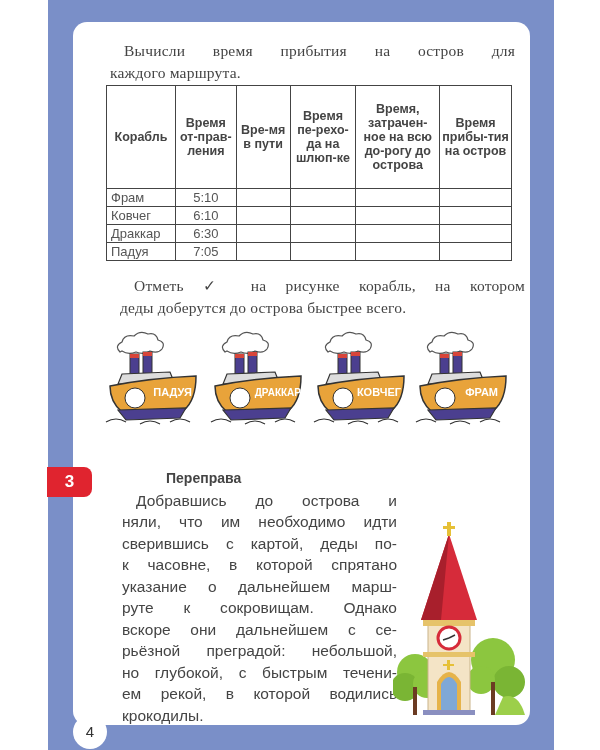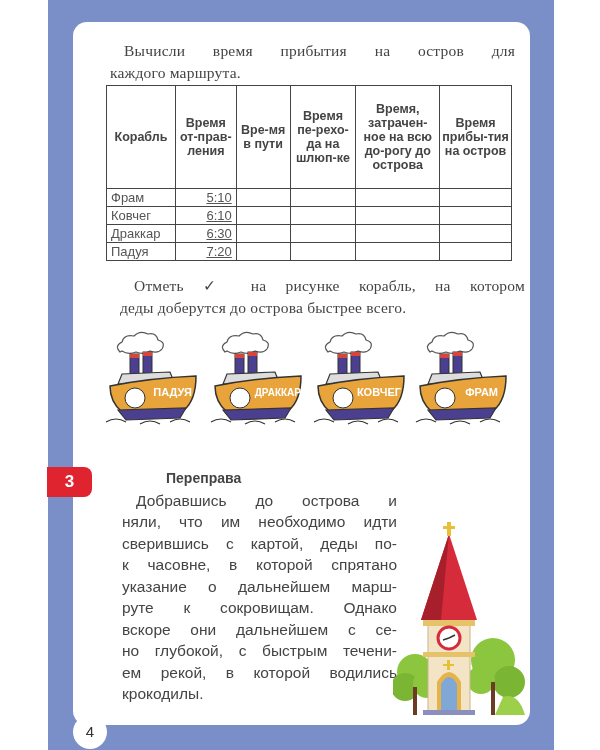--- a/index.html
+++ b/index.html
@@ -5,21 +5,21 @@
   html,body{margin:0;padding:0;}
   body{width:600px;height:750px;background:#ffffff;position:relative;overflow:hidden;font-family:"Liberation Sans",sans-serif;color:#333;}
   .frame{position:absolute;left:48px;top:0;width:506px;height:750px;background:#7a8fc8;}
   .card{position:absolute;left:73px;top:22px;width:457px;height:703px;background:#fff;border-radius:14px;}
   .serif{font-family:Liberation Serif, serif;font-size:15.5px;color:#444;letter-spacing:0.2px;}
   .intro{position:absolute;left:110px;top:40px;width:405px;line-height:22px;text-align:justify;}
   .intro .l1{display:block;text-indent:14px;text-align:justify;text-align-last:justify;}
   table.t{position:absolute;left:106px;top:85px;width:406px;border-collapse:collapse;font-size:12.5px;}
   table.t th{border:1.5px solid #444;font-weight:bold;color:#444;text-align:center;vertical-align:middle;line-height:14px;padding:2px 2px;height:98px;font-size:12.5px;}
   table.t td{border:1.5px solid #444;height:15px;padding:1px 4px;color:#555;font-size:13px;line-height:15px;}
-  table.t td.c{text-align:right;text-decoration:underline;}
+  table.t td.c{text-align:center;}
   .ask{position:absolute;left:120px;top:275px;width:405px;line-height:22px;}
   .ask .l1{display:block;text-indent:14px;text-align:justify;text-align-last:justify;}
   .ships{position:absolute;left:100px;top:330px;width:420px;height:100px;}
   .ship{position:absolute;top:0;width:105px;height:100px;}
   .badge{position:absolute;left:47px;top:467px;width:45px;height:30px;background:#e0242f;border-radius:0 8px 8px 0;color:#fff;font-weight:bold;font-size:17px;text-align:center;line-height:30px;}
   .sec{position:absolute;left:122px;top:468px;width:275px;font-size:15.5px;color:#444;line-height:21.5px;}
   .sec .title{font-weight:bold;font-size:14px;margin-left:44px;}
   .sec .line{display:block;text-align:justify;text-align-last:justify;white-space:nowrap;}
   .sec .line.last{text-align-last:left;}
   .pagenum{position:absolute;left:73px;top:715px;width:34px;height:34px;border-radius:50%;background:#fff;text-align:center;line-height:34px;font-size:15px;color:#333;}
@@ -75,21 +75,21 @@
     <tr>
       <td>Драккар</td>
       <td class="c">6:30</td>
       <td></td>
       <td></td>
       <td></td>
       <td></td>
     </tr>
     <tr>
       <td>Падуя</td>
-      <td class="c">7:20</td>
+      <td class="c">7:05</td>
       <td></td>
       <td></td>
       <td></td>
       <td></td>
     </tr>
   </tbody>
 </table>
 
 <div class="ask serif">
   <span class="l1">Отметь ✓ на рисунке корабль, на котором</span>
@@ -163,20 +163,21 @@
 
 <div class="sec">
   <div class="title">Переправа</div>
   <span class="line" style="padding-left: 0px; text-indent: 14px;">Добравшись до острова и</span>
   <span class="line">няли, что им необходимо идти</span>
   <span class="line">сверившись с картой, деды по-</span>
   <span class="line">к часовне, в которой спрятано</span>
   <span class="line">указание о дальнейшем марш-</span>
   <span class="line">руте к сокровищам. Однако</span>
   <span class="line">вскоре они дальнейшем с се-</span>
+  <span class="line">рьёзной преградой: небольшой,</span>
   <span class="line">но глубокой, с быстрым течени-</span>
   <span class="line">ем рекой, в которой водились</span>
   <span class="line last">крокодилы.</span>
 </div>
 
 <div class="chapel">
   <svg width="135" height="195" viewBox="0 0 135 195">
 
     <circle cx="22" cy="150" r="18" fill="#8cc63f"></circle>
     <circle cx="12" cy="165" r="14" fill="#7ab534"></circle>

